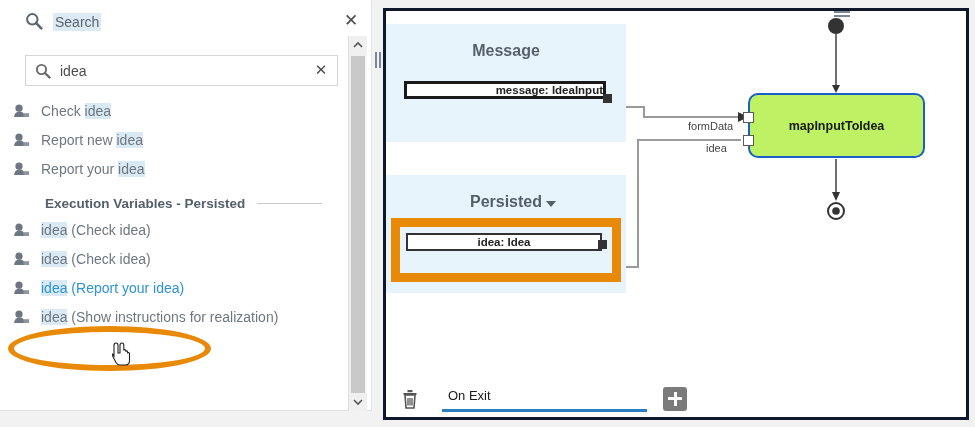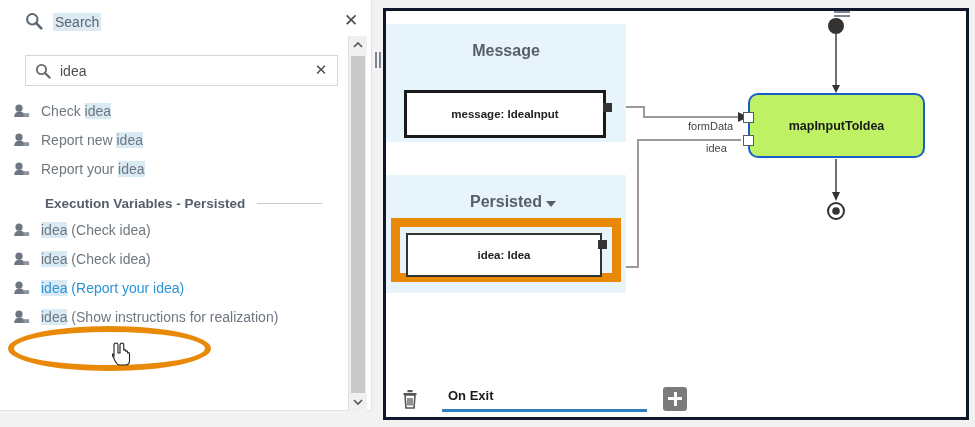--- a/index.html
+++ b/index.html
@@ -131,22 +131,22 @@
     width: 0; height: 0; border-left: 5px solid transparent;
     border-right: 5px solid transparent; border-top: 6px solid #555f6b;
     cursor: pointer;
   }
 
   .data-node {
     position: absolute; background: #fff; border: 3px solid #1a1a1a;
     display: flex; align-items: center; justify-content: center;
     font-size: 11.5px; font-weight: bold; color: #222; cursor: pointer;
   }
-  #node-message { left: 18px; top: 79px; width: 202px; height: 48px; }
-  #node-idea    { left: 20px; top: 222px; width: 196px; height: 44px; border-width: 2px; border-color: #333; }
+  #node-message { left: 18px; top: 70px; width: 202px; height: 18px; justify-content: flex-end; }
+  #node-idea    { left: 20px; top: 222px; width: 196px; height: 18px; border-width: 2px; border-color: #333; }
 
   .port {
     position: absolute; width: 9px; height: 9px; background: #333;
   }
 
   #idea-highlight {
     position: absolute; left: 5px; top: 207px; width: 230px; height: 64px;
     border: 9px solid #e88907; background: transparent;
   }
 
@@ -169,21 +169,21 @@
     position: absolute; left: 0; bottom: 0; width: 580px; height: 37px;
     background: #fff; display: flex; align-items: center;
   }
   #trash-btn { margin-left: 14px; width: 20px; height: 22px; cursor: pointer; }
   #exit-tab {
     margin-left: 22px; width: 205px; height: 26px; position: relative;
     border-bottom: 3px solid #2d7fc1; cursor: pointer;
   }
   #exit-tab span {
     position: absolute; left: 6px; top: 2px;
-    font-size: 13px; font-weight: bold; color: #1a1a1a;
+    font-size: 13px; font-weight: normal; color: #1a1a1a;
   }
   #add-btn {
     margin-left: 16px; width: 24px; height: 24px; background: #7b7b7b;
     border-radius: 3px; position: relative; cursor: pointer;
   }
   #add-btn i { position: absolute; background: #fff; }
   #add-btn i:nth-child(1) { left: 5px; top: 10.5px; width: 14px; height: 3px; }
   #add-btn i:nth-child(2) { left: 10.5px; top: 5px; width: 3px; height: 14px; }
 
   

